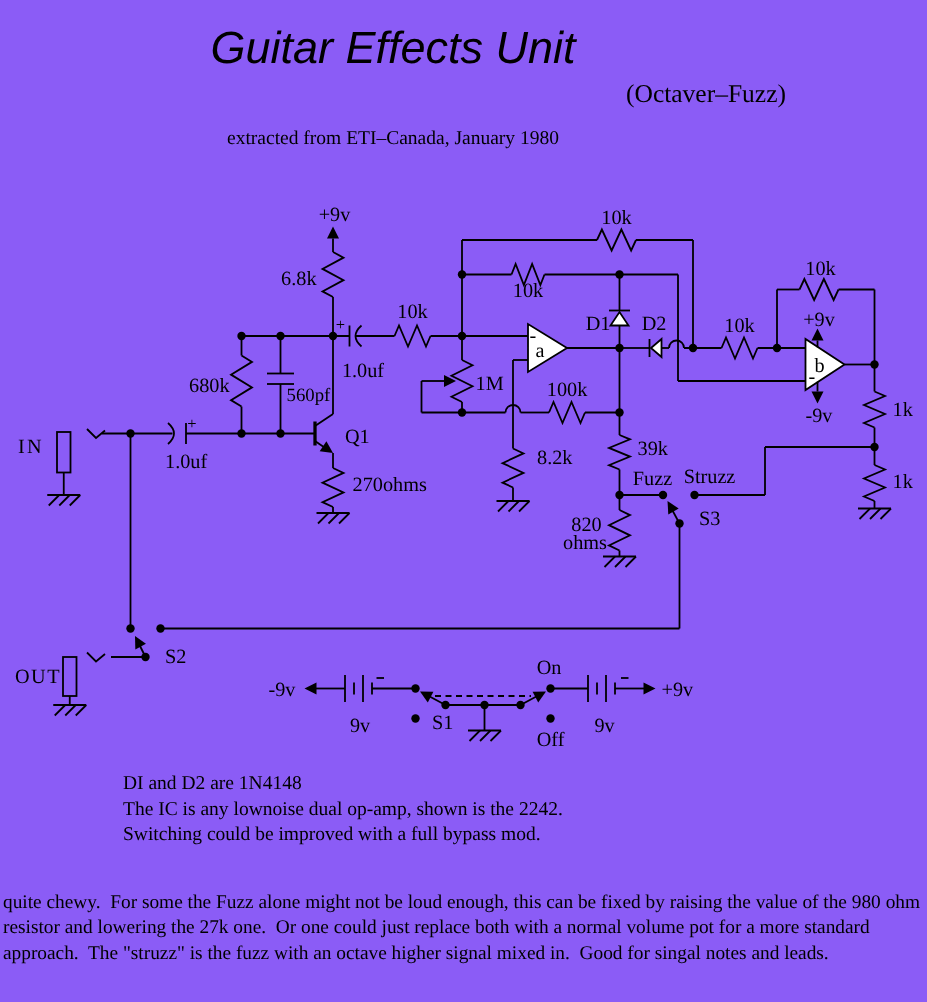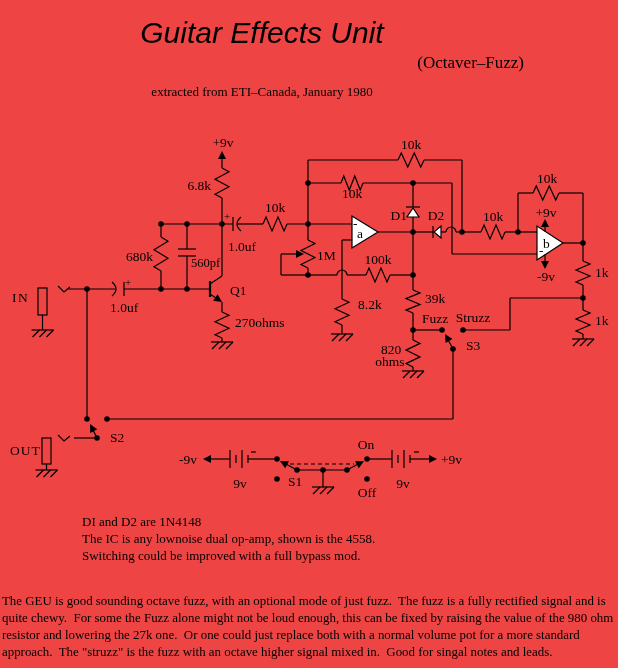--- a/index.html
+++ b/index.html
@@ -1,16 +1,16 @@
 <!DOCTYPE html>
 <html><head>
 <meta charset="utf-8">
 <style>
   html,body{margin:0;padding:0;background:#fff;}
-  .page{position:relative;width:618px;height:668px;background:#ef4444;color:#000;
+  .page{position:relative;width:618px;height:668px;background:#8b5cf6;color:#000;
         font-family:"Liberation Serif",serif;overflow:hidden;}
   .title{position:absolute;top:16px;left:0;width:524px;text-align:center;
          font-family:"Liberation Sans",sans-serif;font-style:italic;font-size:30px;}
   .subtitle{position:absolute;top:53px;left:0;width:524px;text-align:right;
          font-family:Liberation Serif, serif;font-size:17px;}
   .credit{position:absolute;top:84px;left:0;width:524px;text-align:center;font-size:13px;}
   svg.schem{position:absolute;left:0;top:0;}
   svg text{font-family:"Liberation Serif",serif;font-size:13.5px;fill:#000;stroke:none;}
   svg text.sm{font-size:11px;}
   svg text.xs{font-size:12.5px;}
@@ -333,24 +333,23 @@
         <circle cx="297" cy="470" r="2.8"></circle>
       <circle cx="347" cy="470" r="2.8"></circle>
         <circle cx="367" cy="459" r="2.8"></circle>
         <circle cx="367" cy="479" r="2.8"></circle>
       <circle cx="323" cy="470" r="2.8"></circle>
     </g>
   </svg>
 
   <div class="notes">
     <div>DI and D2 are 1N4148</div>
-    <div>The IC is any lownoise dual op-amp, shown is the 4558.</div>
+    <div>The IC is any lownoise dual op-amp, shown is the 2242.</div>
     <div>Switching could be improved with a full bypass mod.</div>
   </div>
 
   <div class="description">
-    <div>The GEU is good sounding octave fuzz, with an optional mode of just fuzz.  The fuzz is a fully rectified signal and is</div>
     <div>quite chewy.  For some the Fuzz alone might not be loud enough, this can be fixed by raising the value of the 980 ohm</div>
     <div>resistor and lowering the 27k one.  Or one could just replace both with a normal volume pot for a more standard</div>
     <div>approach.  The "struzz" is the fuzz with an octave higher signal mixed in.  Good for singal notes and leads.</div>
   </div>
 
 </div>
 
 </body></html>

